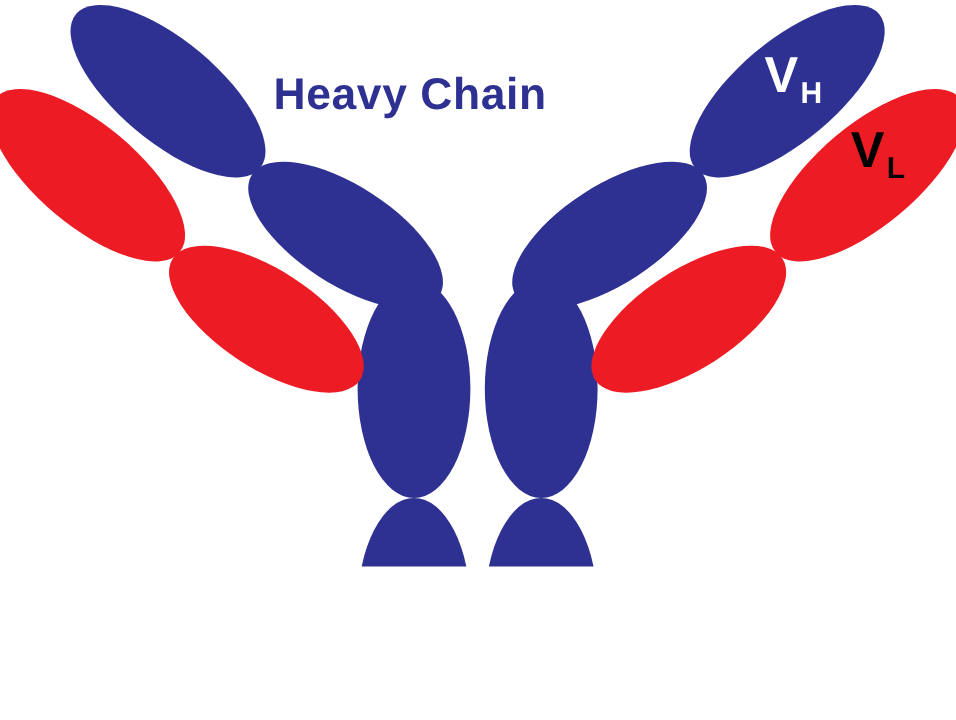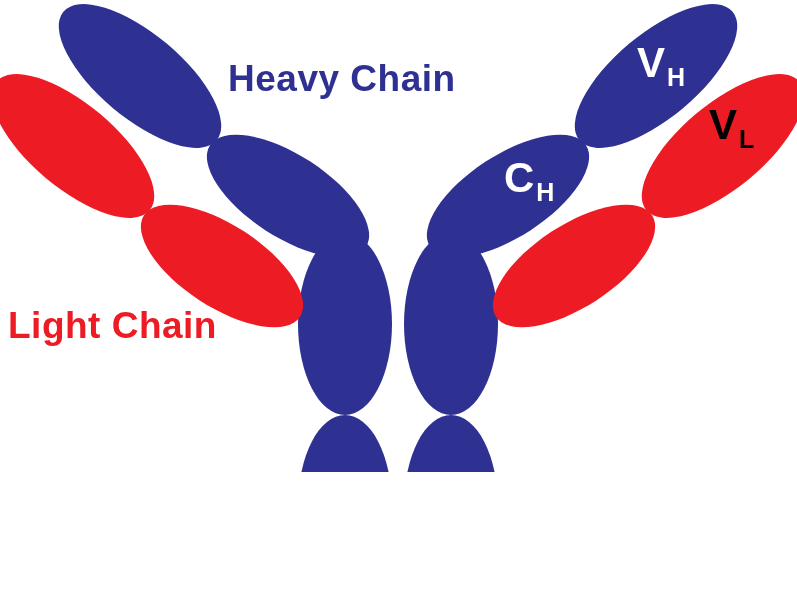--- a/index.html
+++ b/index.html
@@ -85,25 +85,21 @@
   <div class="seg heavy" id="st-r-low"></div>
   <div class="seg heavy" id="hr-2"></div>
   <div class="seg heavy" id="hr-tip"></div>
 
   <div class="seg light" id="ll-tip"></div>
   <div class="seg light" id="ll-2"></div>
   <div class="seg light" id="lr-tip"></div>
   <div class="seg light" id="lr-2"></div>
 
   <div class="chain-label" id="heavy-label">Heavy Chain</div>
-  <div class="chain-label" id="light-label">Light Chain</div>
 
   <div class="domain-label on-heavy" id="vh-label">
     <span>V</span><span class="sub">H</span>
   </div>
   <div class="domain-label on-light" id="vl-label">
     <span>V</span><span class="sub">L</span>
   </div>
-  <div class="domain-label on-heavy" id="ch-label">
-    <span>C</span><span class="sub">H</span>
-  </div>
 
 </div>
 
 </body></html>

